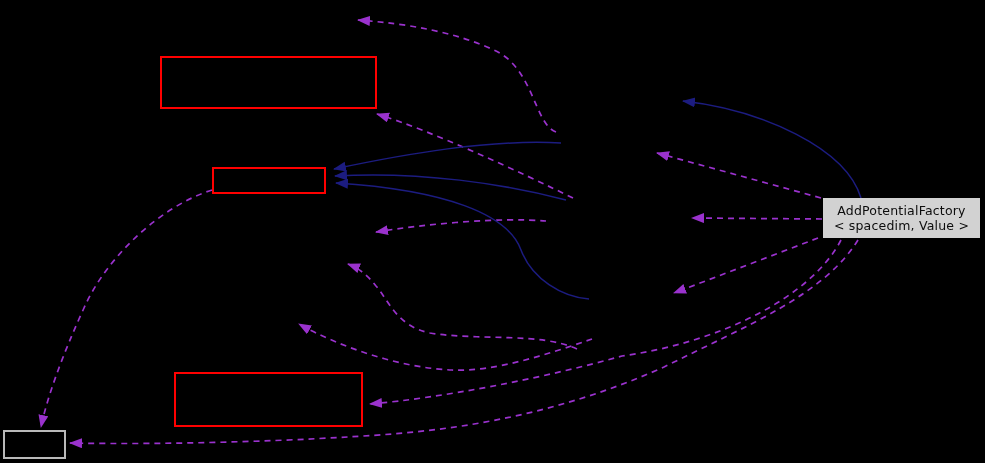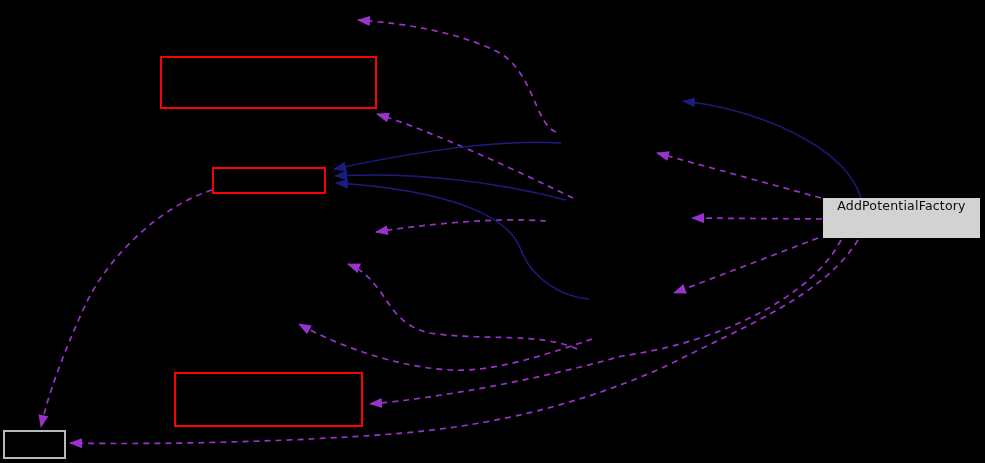--- a/index.html
+++ b/index.html
@@ -26,21 +26,21 @@
   .node-top   {left:160px;top:56px;width:217px;height:53px;}
   .node-mid   {left:212px;top:167px;width:114px;height:27px;}
   .node-bottom{left:174px;top:372px;width:189px;height:55px;}
   .node-corner{left:3px;top:430px;width:63px;height:29px;}
   .label-node{
     left:823px;top:198px;width:157px;height:40px;
     background:var(--label-fill);
     color:var(--label-text);
     font-size:12.5px;line-height:15.5px;
     text-align:center;
-    display:flex;flex-direction:row;justify-content:center;
+    display:flex;flex-direction:column;justify-content:center;
     letter-spacing:0.2px;
     cursor:pointer;
   }
   .edge-uses{fill:none;stroke:var(--uses);stroke-width:1.7;stroke-dasharray:6 5;}
   .edge-inherits{fill:none;stroke:var(--inherits);stroke-width:1.5;}
 </style>
 </head>
 <body>
 
 <div class="canvas">
@@ -73,15 +73,16 @@
       </g>
   </svg>
 
   <div class="node red node-top"></div>
   <div class="node red node-mid"></div>
   <div class="node red node-bottom"></div>
   <div class="node grayline node-corner"></div>
 
   <div class="node label-node">
     <div>AddPotentialFactory</div>
+    <div>&lt; spacedim, Value &gt;</div>
   </div>
 
 </div>
 
 </body></html>

